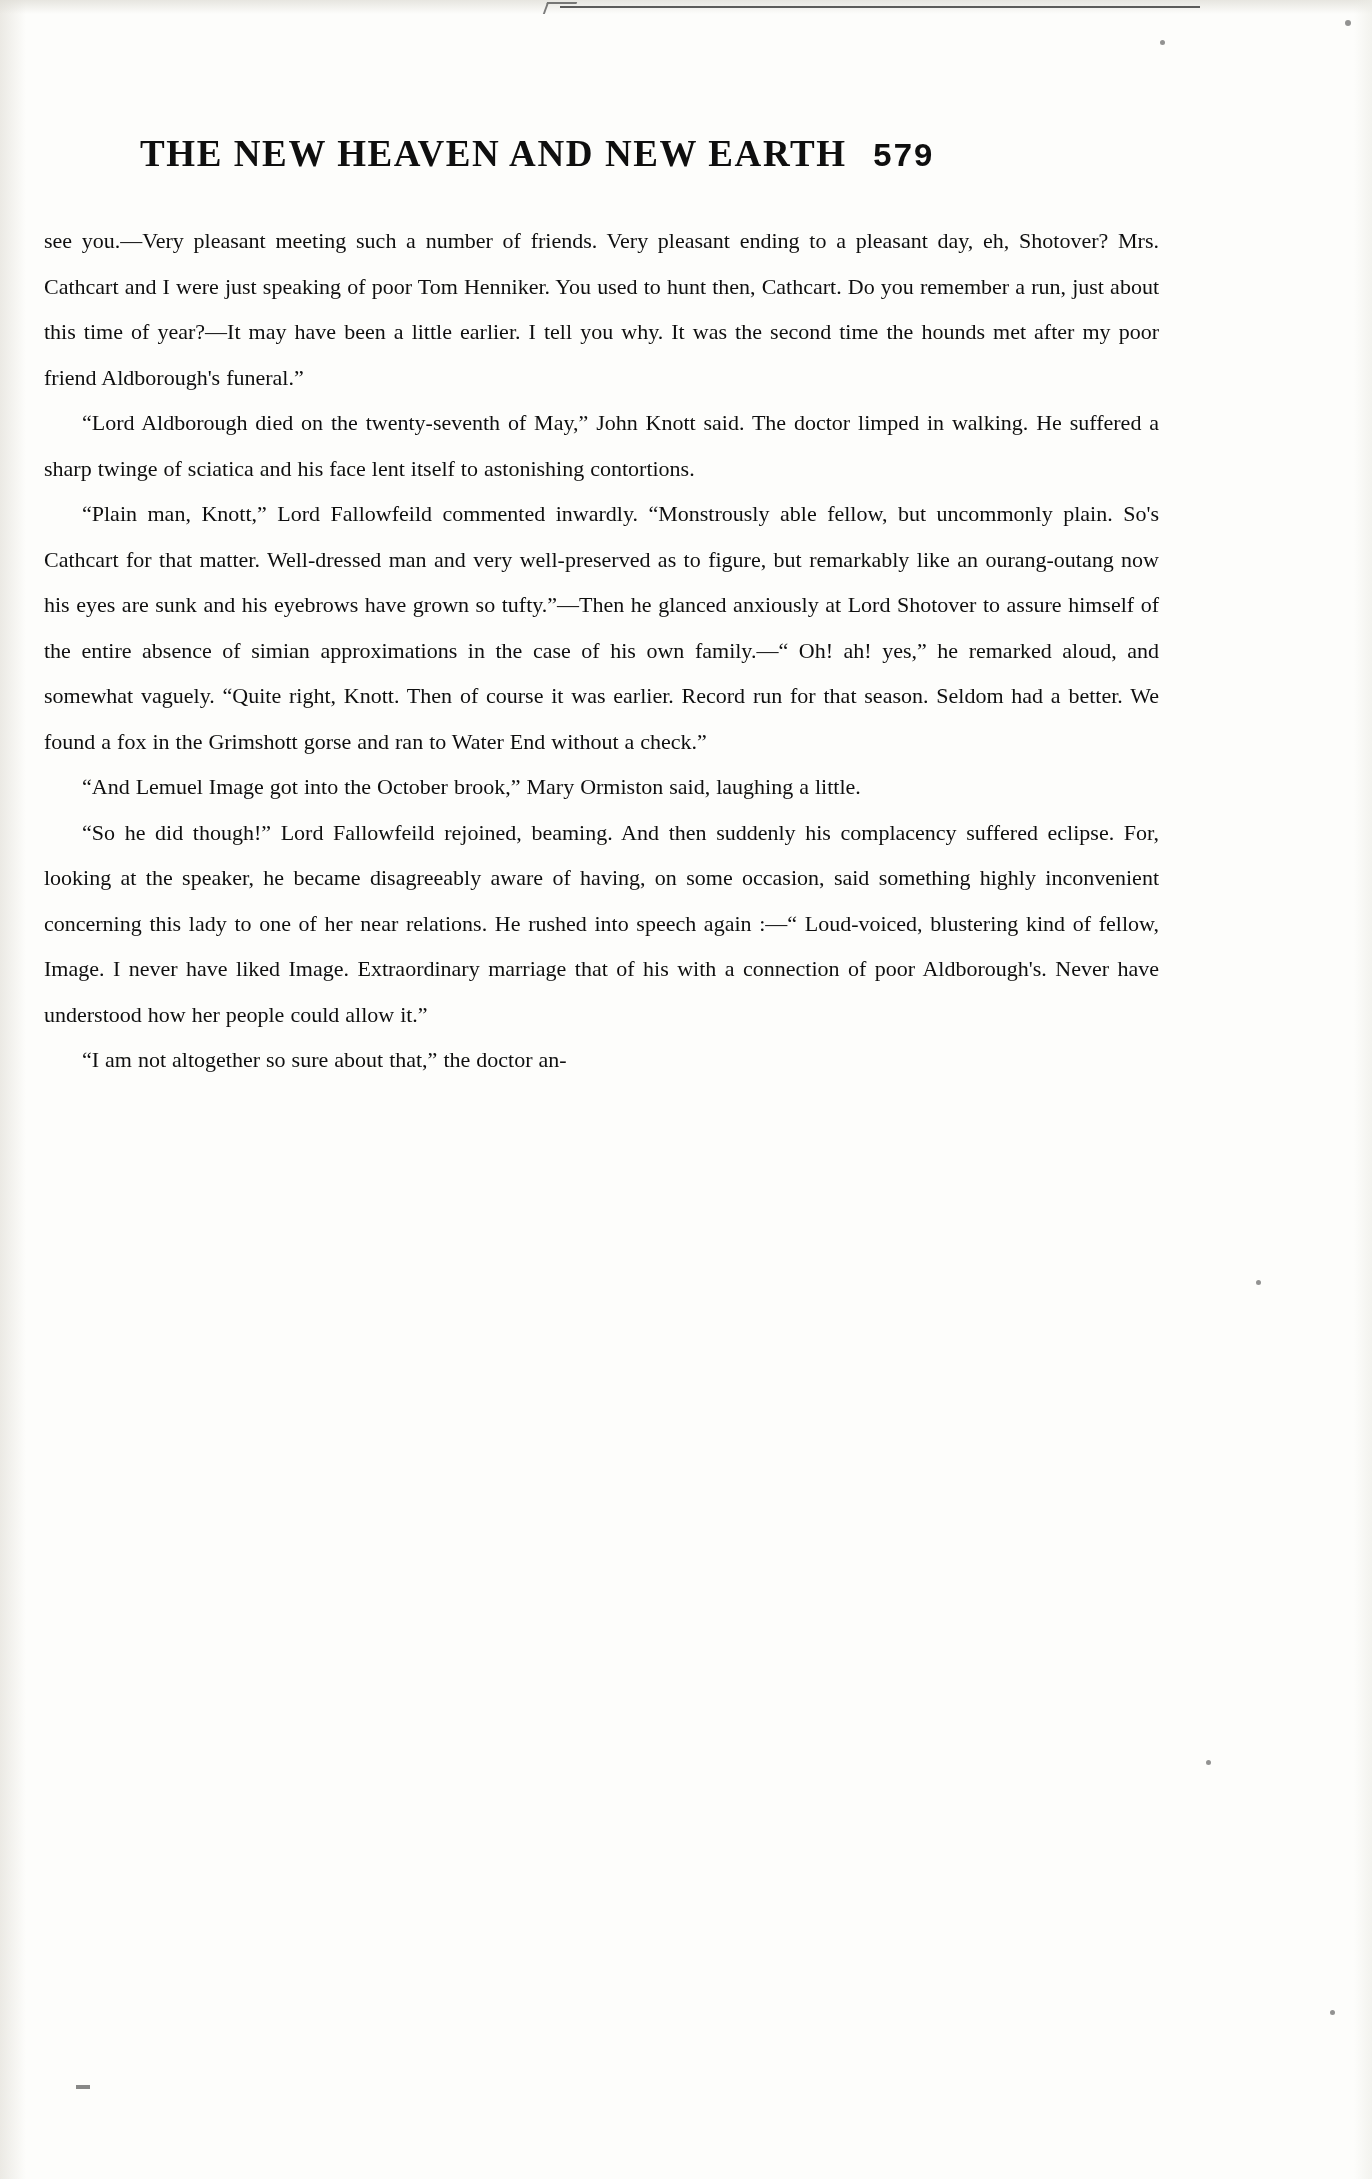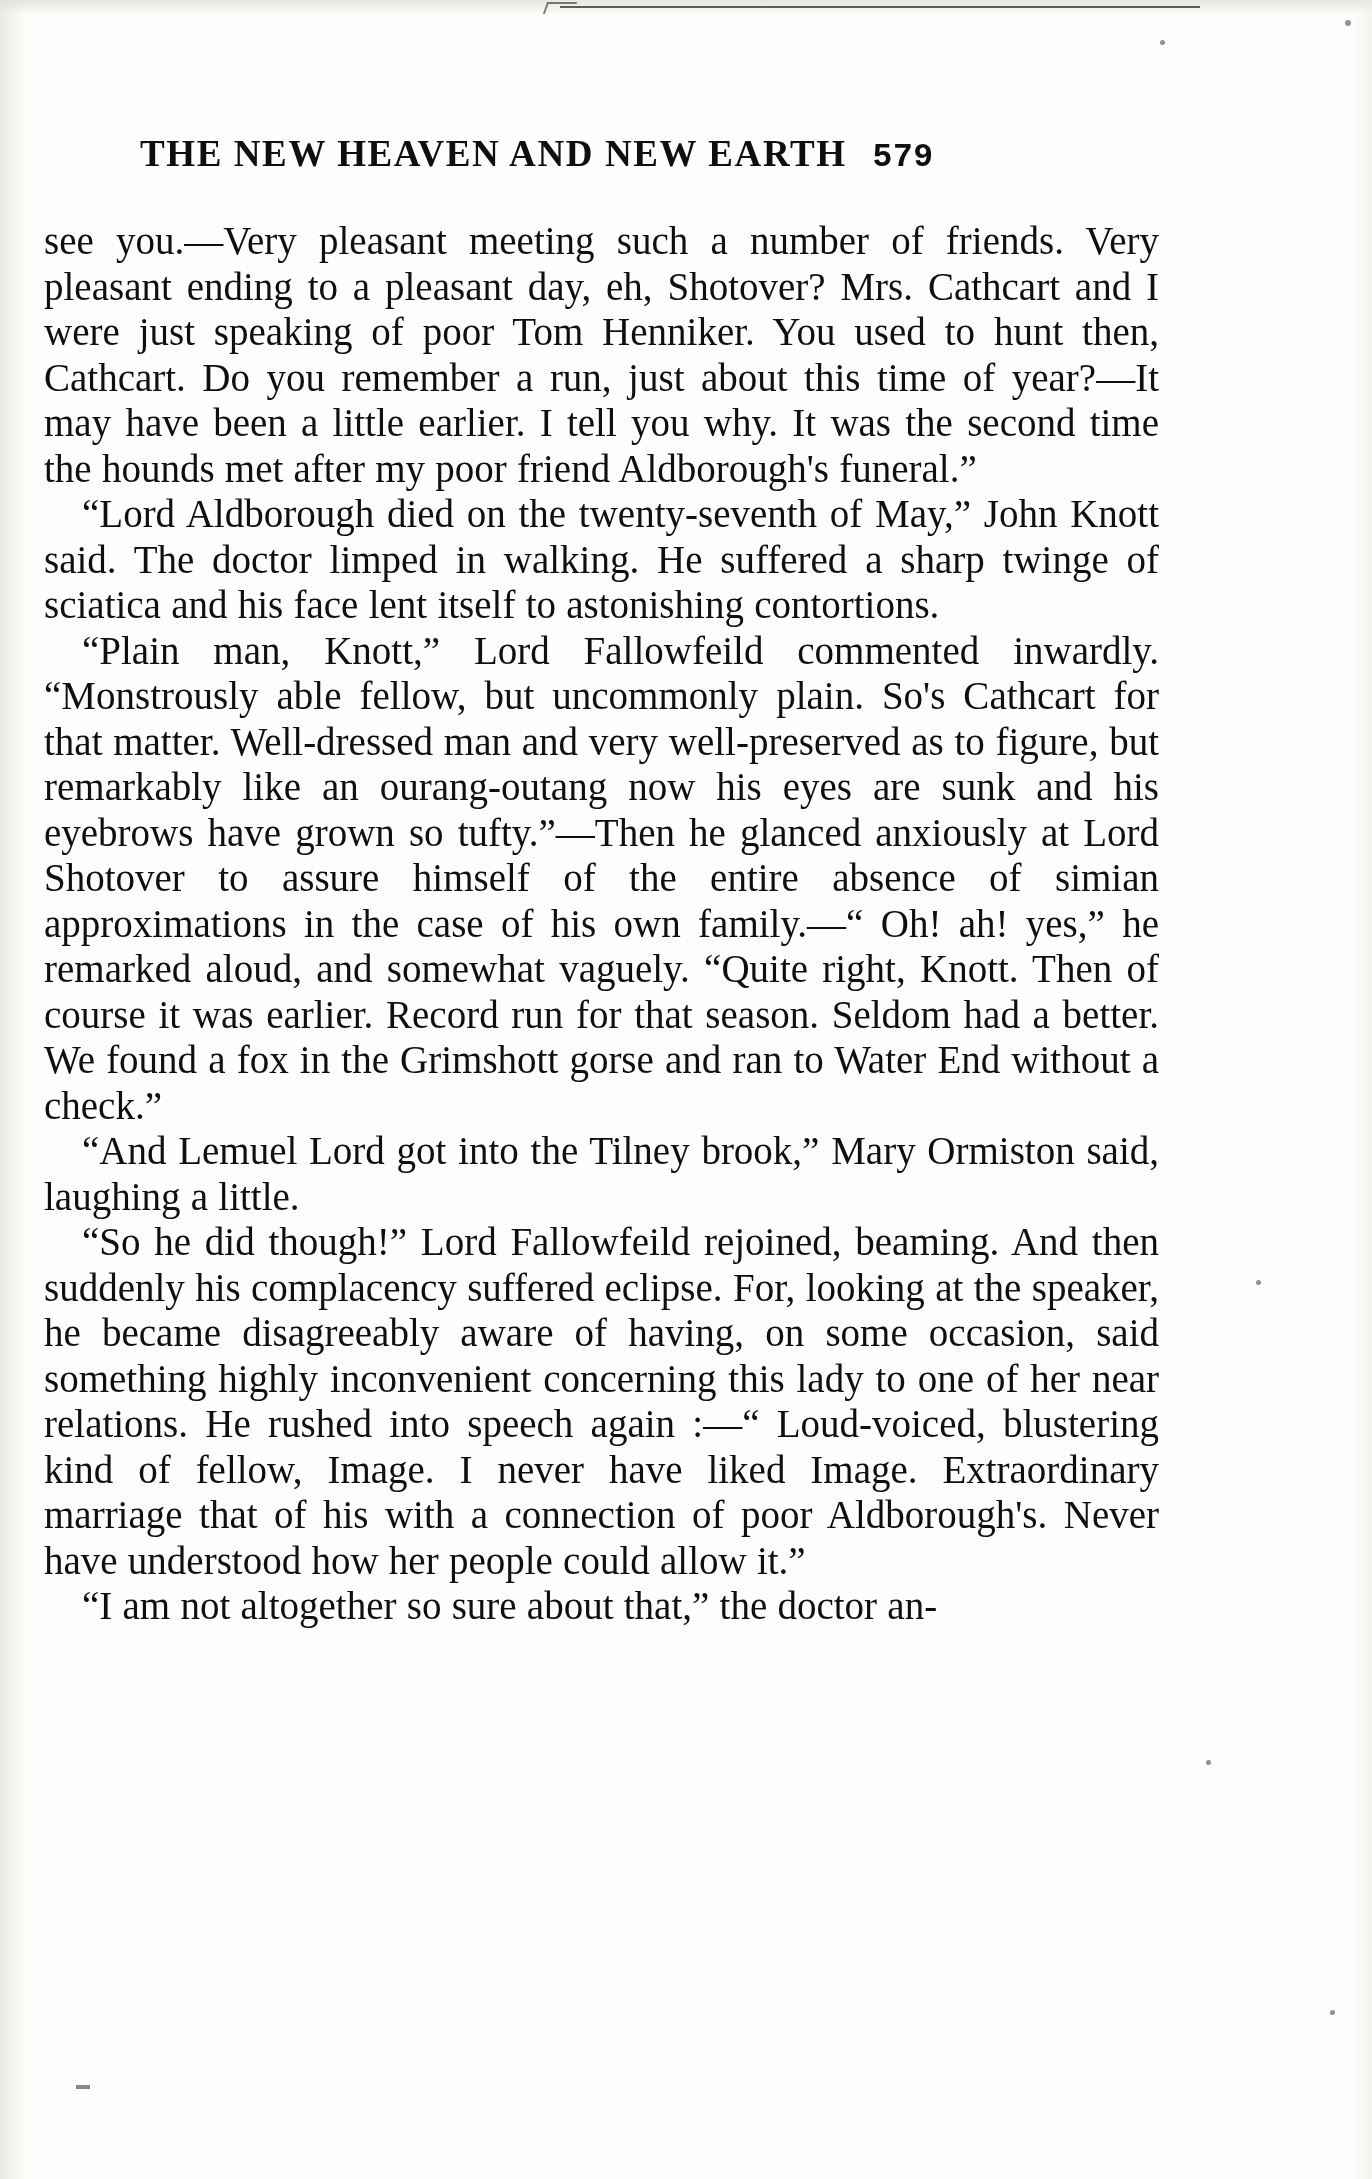--- a/index.html
+++ b/index.html
@@ -91,21 +91,21 @@
     white-space: nowrap;
   }
   .running-head .folio {
     font-size: 33px;
     font-weight: 700;
     margin-left: 26px;
     letter-spacing: 0.5px;
     font-family: Liberation Mono, monospace;
   }
   .body-text {
-    font-size: 39px;
+    font-size: 22px;
     line-height: 45.5px;
     text-align: justify;
     text-justify: inter-word;
     word-spacing: 0.5px;
     hyphens: manual;
   }
   .body-text p {
     margin: 0;
     text-indent: 0;
   }
@@ -147,21 +147,21 @@
 
     <div class="running-head">
       <span class="title">THE NEW HEAVEN AND NEW EARTH</span>
       <span class="folio">579</span>
     </div>
 
     <div class="body-text">
       <p>see you.—Very pleasant meeting such a number of friends. Very pleasant ending to a pleasant day, eh, Shotover? Mrs. Cathcart and I were just speaking of poor Tom Henniker. You used to hunt then, Cathcart. Do you remember a run, just about this time of year?—It may have been a little earlier. I tell you why. It was the second time the hounds met after my poor friend Aldborough's funeral.”</p>
       <p class="indent">“Lord Aldborough died on the twenty-seventh of May,” John Knott said. The doctor limped in walking. He suffered a sharp twinge of sciatica and his face lent itself to astonishing contortions.</p>
       <p class="indent">“Plain man, Knott,” Lord Fallowfeild commented inwardly. “Monstrously able fellow, but uncommonly plain. So's Cathcart for that matter. Well-dressed man and very well-preserved as to figure, but remarkably like an ourang-outang now his eyes are sunk and his eyebrows have grown so tufty.”—Then he glanced anxiously at Lord Shotover to assure himself of the entire absence of simian approximations in the case of his own family.—“ Oh! ah! yes,” he remarked aloud, and somewhat vaguely. “Quite right, Knott. Then of course it was earlier. Record run for that season. Seldom had a better. We found a fox in the Grimshott gorse and ran to Water End without a check.”</p>
-      <p class="indent">“And Lemuel Lord got into the Tilney brook,” Mary Ormiston said, laughing a little.</p>
+      <p class="indent">“And Lemuel Image got into the October brook,” Mary Ormiston said, laughing a little.</p>
       <p class="indent">“So he did though!” Lord Fallowfeild rejoined, beaming. And then suddenly his complacency suffered eclipse. For, looking at the speaker, he became disagreeably aware of having, on some occasion, said something highly inconvenient concerning this lady to one of her near relations. He rushed into speech again :—“ Loud-voiced, blustering kind of fellow, Image. I never have liked Image. Extraordinary marriage that of his with a connection of poor Aldborough's. Never have understood how her people could allow it.”</p>
       <p class="indent last">“I am not altogether so sure about that,” the doctor an-</p>
     </div>
 
   </div>
 
   <div class="bottom-speck"></div>
 
 </div>
 

